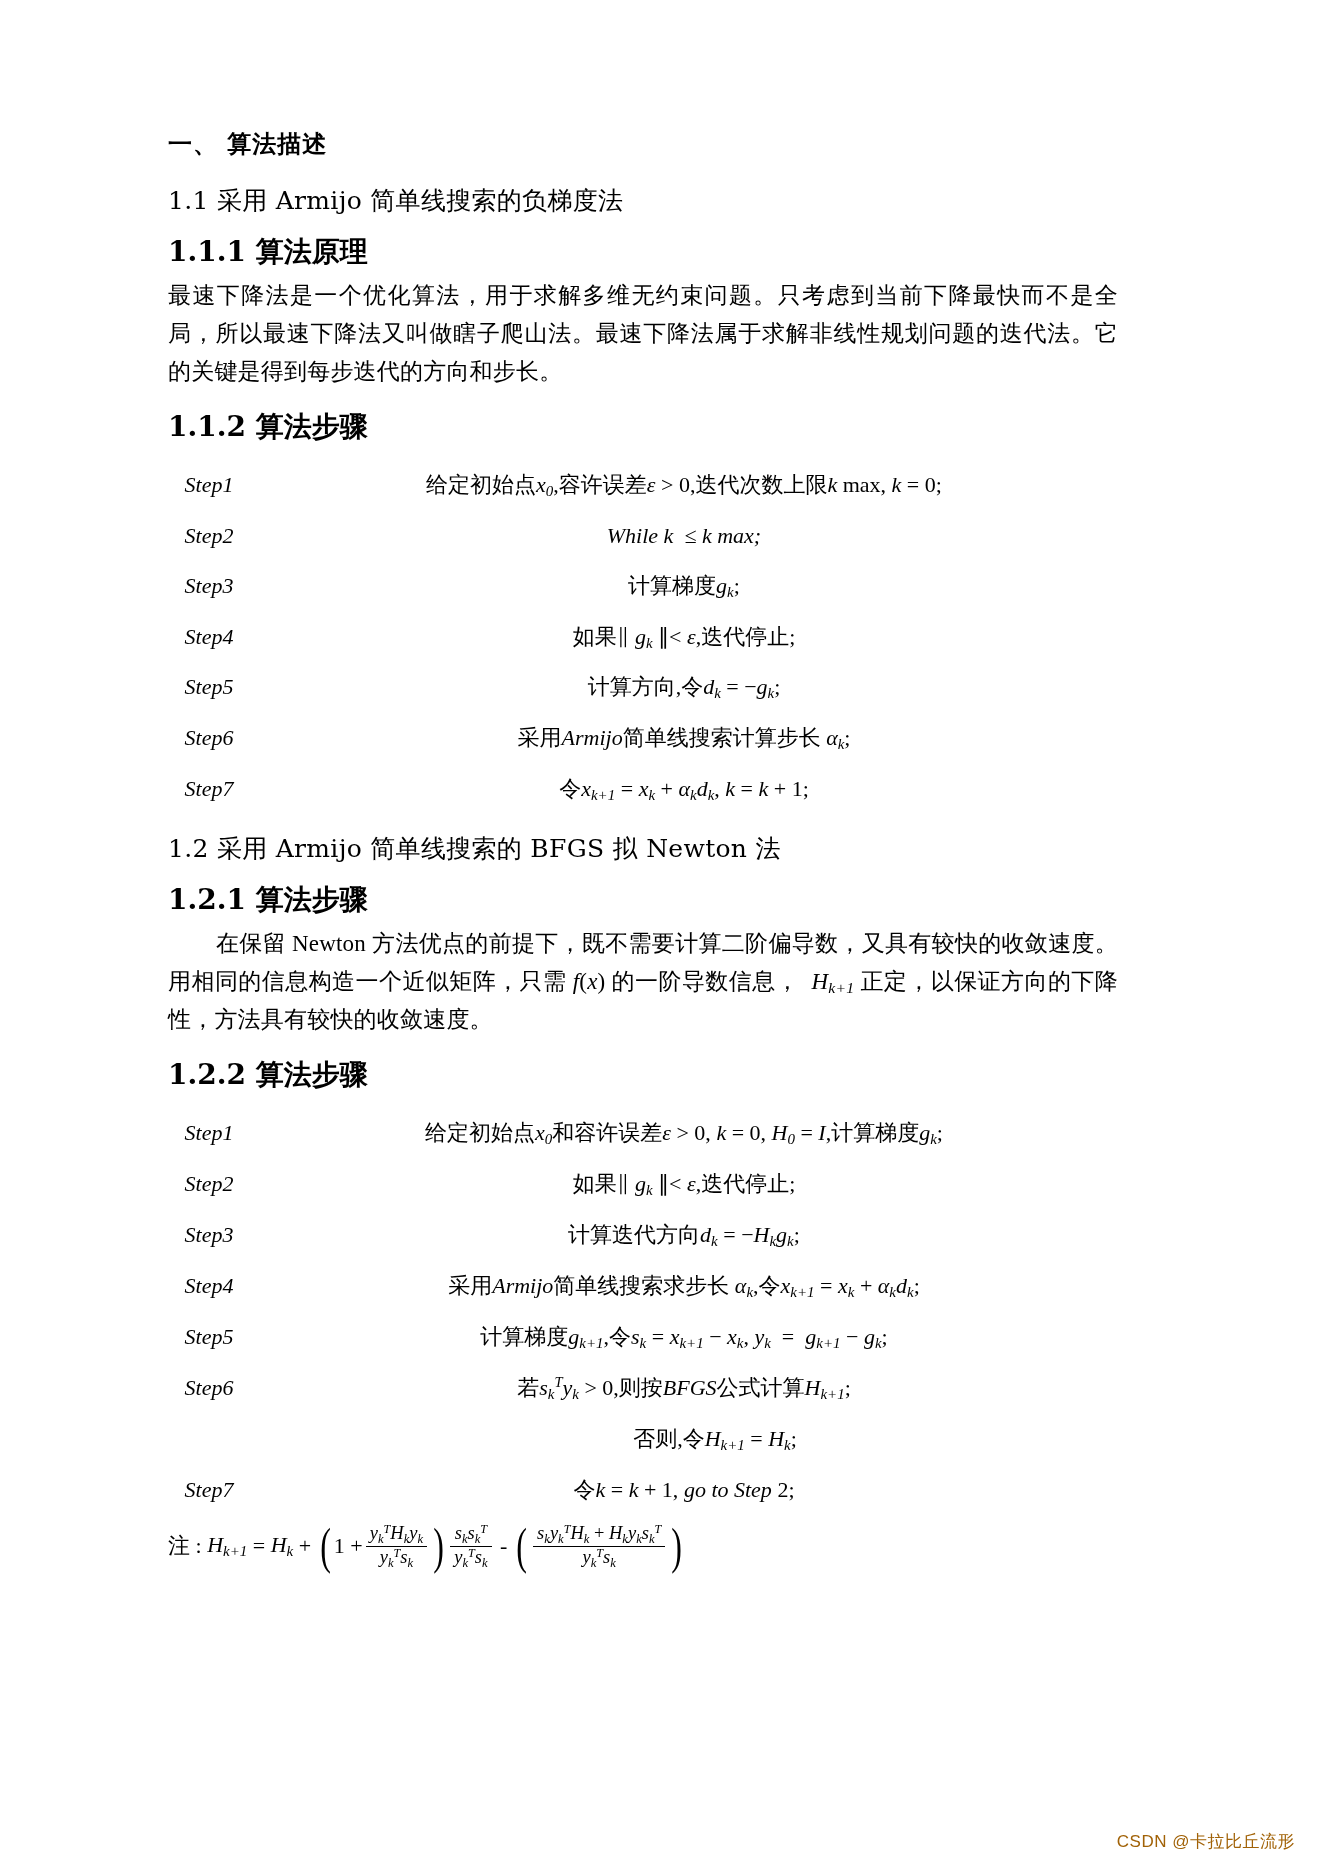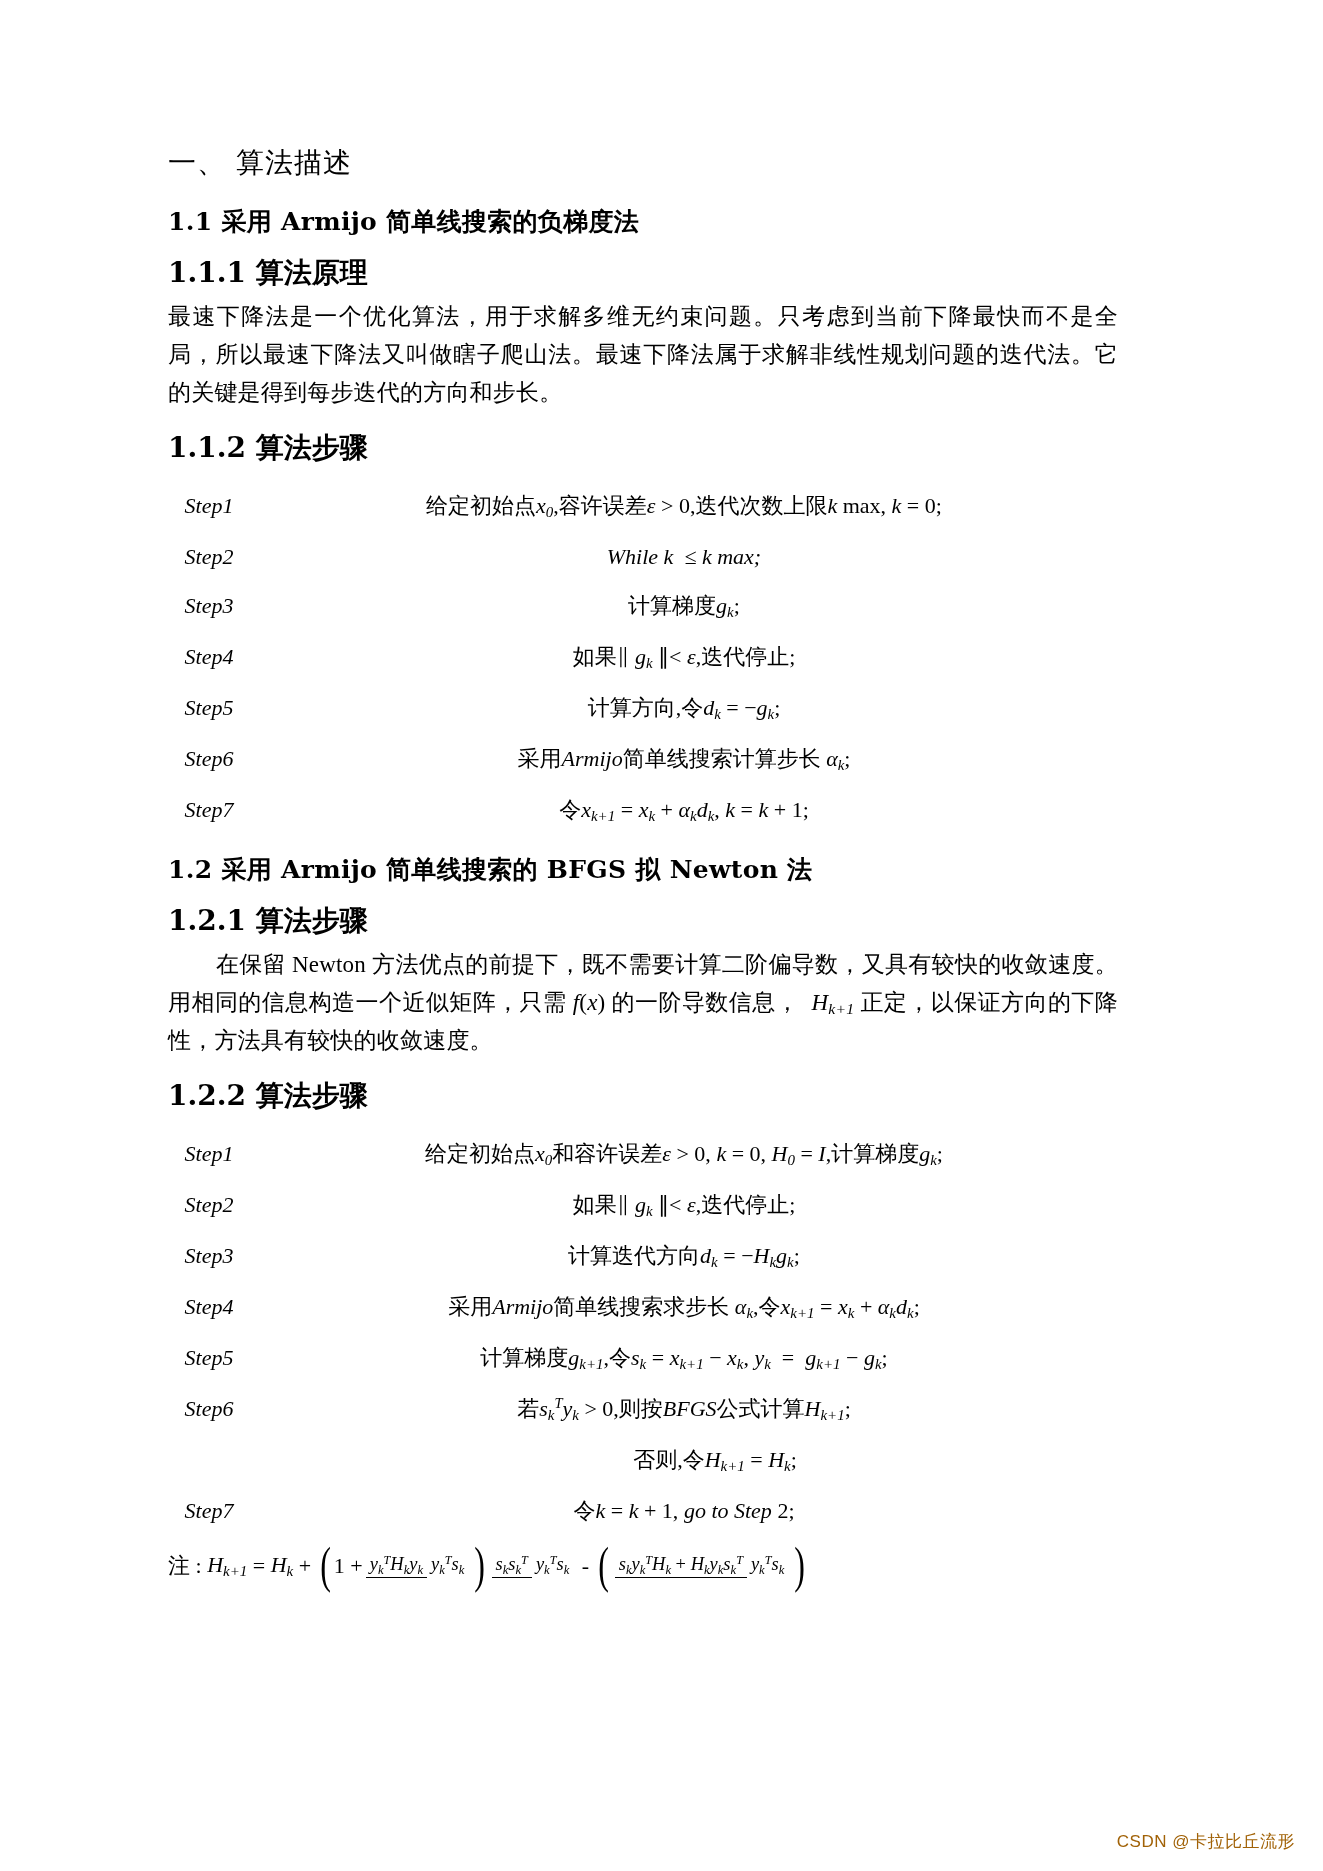--- a/index.html
+++ b/index.html
@@ -23,30 +23,30 @@
     background: #fff;
   }
   .content {
     position: absolute;
     left: 168px;
     top: 130px;
     width: 950px;
   }
   h1.doc-h1 {
     font-family: "DejaVu Serif", serif;
-    font-size: 28px;
-    font-weight: normal;
+    font-size: 24px;
+    font-weight: bold;
     letter-spacing: 1px;
-    margin: 16px 0 26px 0;
+    margin: 0 0 26px 0;
     line-height: 1.2;
   }
   h2.doc-h2 {
     font-family: "DejaVu Serif", serif;
     font-size: 25px;
-    font-weight: bold;
+    font-weight: normal;
     margin: 24px 0 18px 0;
     line-height: 1.25;
     letter-spacing: 0.3px;
   }
   h3.doc-h3 {
     font-family: "DejaVu Serif", serif;
     font-size: 28px;
     font-weight: bold;
     margin: 18px 0 8px 0;
     line-height: 1.25;
@@ -95,21 +95,21 @@
     vertical-align: -0.28em;
     font-style: italic;
   }
   sup {
     font-size: 0.66em;
     vertical-align: 0.52em;
     font-style: italic;
   }
   .frac {
     display: inline-flex;
-    flex-direction: row;
+    flex-direction: column;
     vertical-align: middle;
     text-align: center;
     font-size: 0.84em;
     line-height: 1.12;
     margin: 0 3px;
   }
   .frac .num { border-bottom: 1px solid #000; padding: 0 4px; }
   .frac .den { padding: 0 4px; }
   .paren {
     display: inline-flex;

